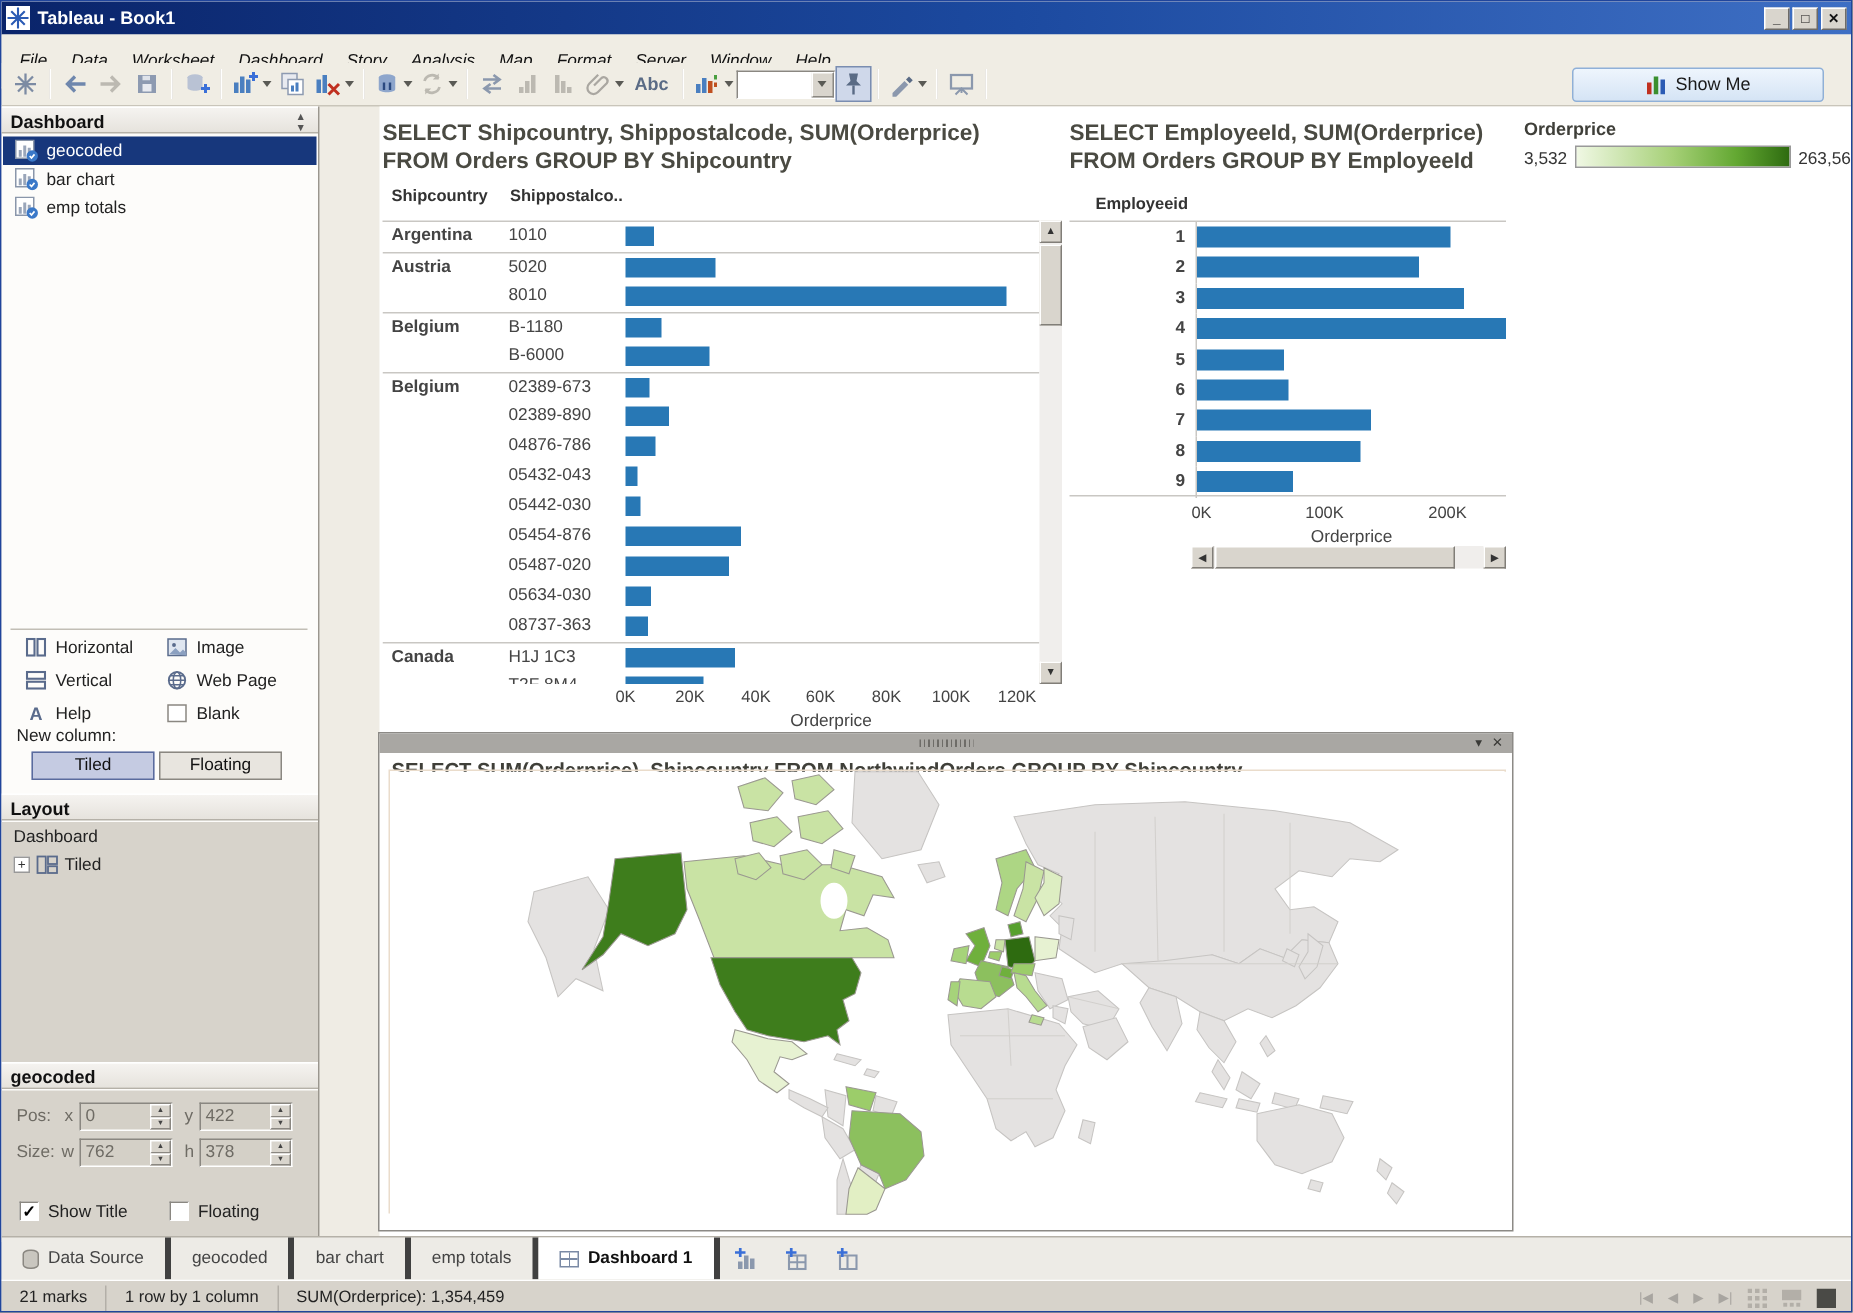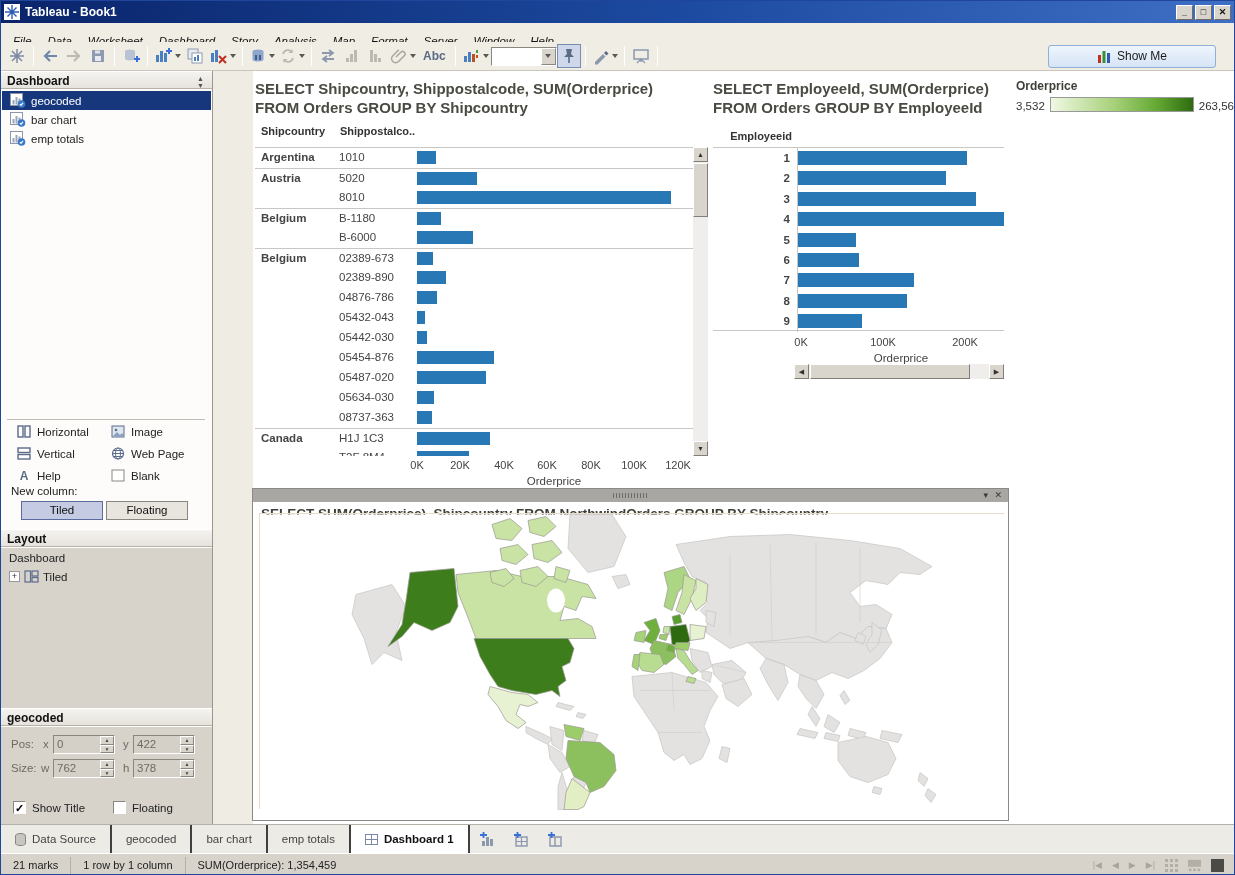--- a/index.html
+++ b/index.html
@@ -80,21 +80,21 @@
   .mapbar{height:13px;background:#a9a7a3;position:relative;}
   .grip{position:absolute;left:50%;top:4px;width:36px;height:5px;transform:translateX(-50%);background-image:repeating-linear-gradient(90deg,#6e6c68 0 1px,transparent 1px 3px);}
   .mapbar .wbtn{position:absolute;top:1px;font-size:9px;color:#3a3a37;line-height:11px;}
   .maptitle{font-size:13.5px;font-weight:bold;color:#3f3f39;padding:4px 0 0 8px;}
   .mapbox{position:absolute;left:6px;top:24px;width:745px;height:296px;border:1px solid #eadccb;}
   .land{fill:#e4e2e1;stroke:#c6c4c2;stroke-width:.7;}
   .cty{stroke:#9a9890;stroke-width:.7;}
   .innerb{fill:none;stroke:#cfcdca;stroke-width:.6;}
   
   .tabstrip{position:absolute;left:0;top:823px;width:100%;height:29px;background:#edebe6;border-top:1px solid #b5b1a8;display:flex;align-items:stretch;}
-  .tab{display:flex;align-items:center;gap:6px;padding:0 14px;font-size:11.5px;color:#444;border-right:2px solid #404040;}
+  .tab{display:flex;align-items:center;gap:6px;padding:0 14px;font-size:11.5px;color:#444;border-right:4px solid #404040;}
   .tab.active{background:#fff;font-weight:bold;color:#111;}
   .sheetbtn{width:34px;display:flex;align-items:center;justify-content:center;}
   .cyl{width:11px;height:13px;background:#c9c6bf;border:1px solid #8a8781;border-radius:5px/3px;}
   .gridic{width:13px;height:11px;border:1px solid #7a8aa5;background:linear-gradient(90deg,transparent 5px,#7a8aa5 5px,#7a8aa5 6px,transparent 6px),linear-gradient(transparent 4px,#7a8aa5 4px,#7a8aa5 5px,transparent 5px);}
   
   .statusbar{position:absolute;left:0;top:852px;width:100%;height:23px;background:#d7d3cb;border-top:1px solid #fff;display:flex;align-items:center;font-size:11px;color:#222;}
   .statusbar .seg{padding:0 12px;height:17px;line-height:17px;border-right:1px solid #b3afa8;}
   .snav{margin-left:auto;display:flex;align-items:center;gap:10px;padding-right:10px;color:#a8a5a0;font-size:9px;}
   .sq{width:13px;height:13px;}
 </style>

